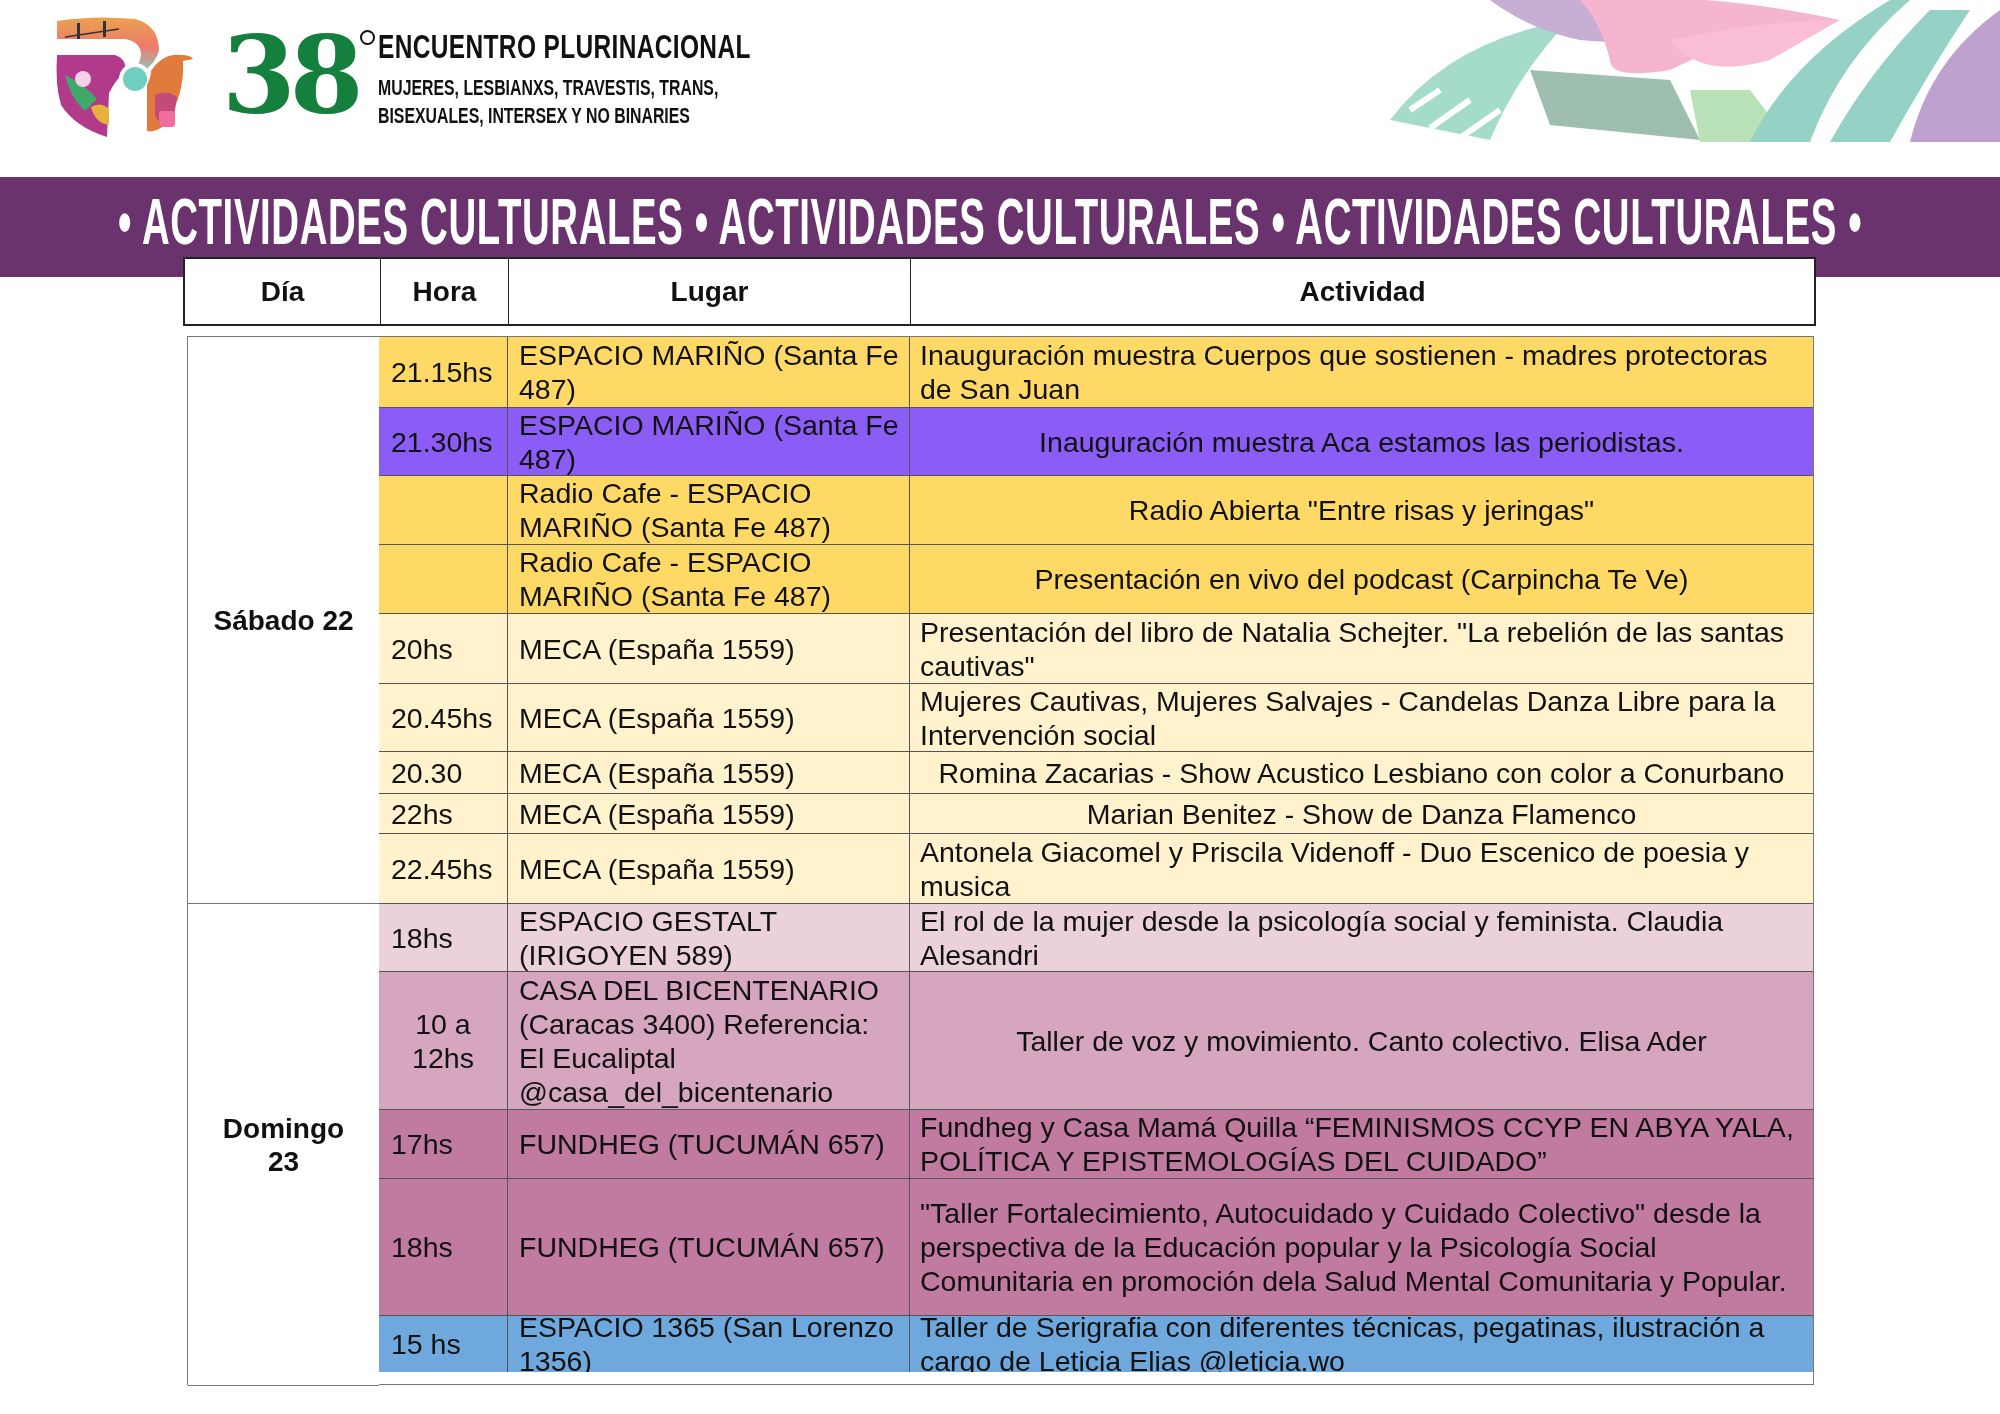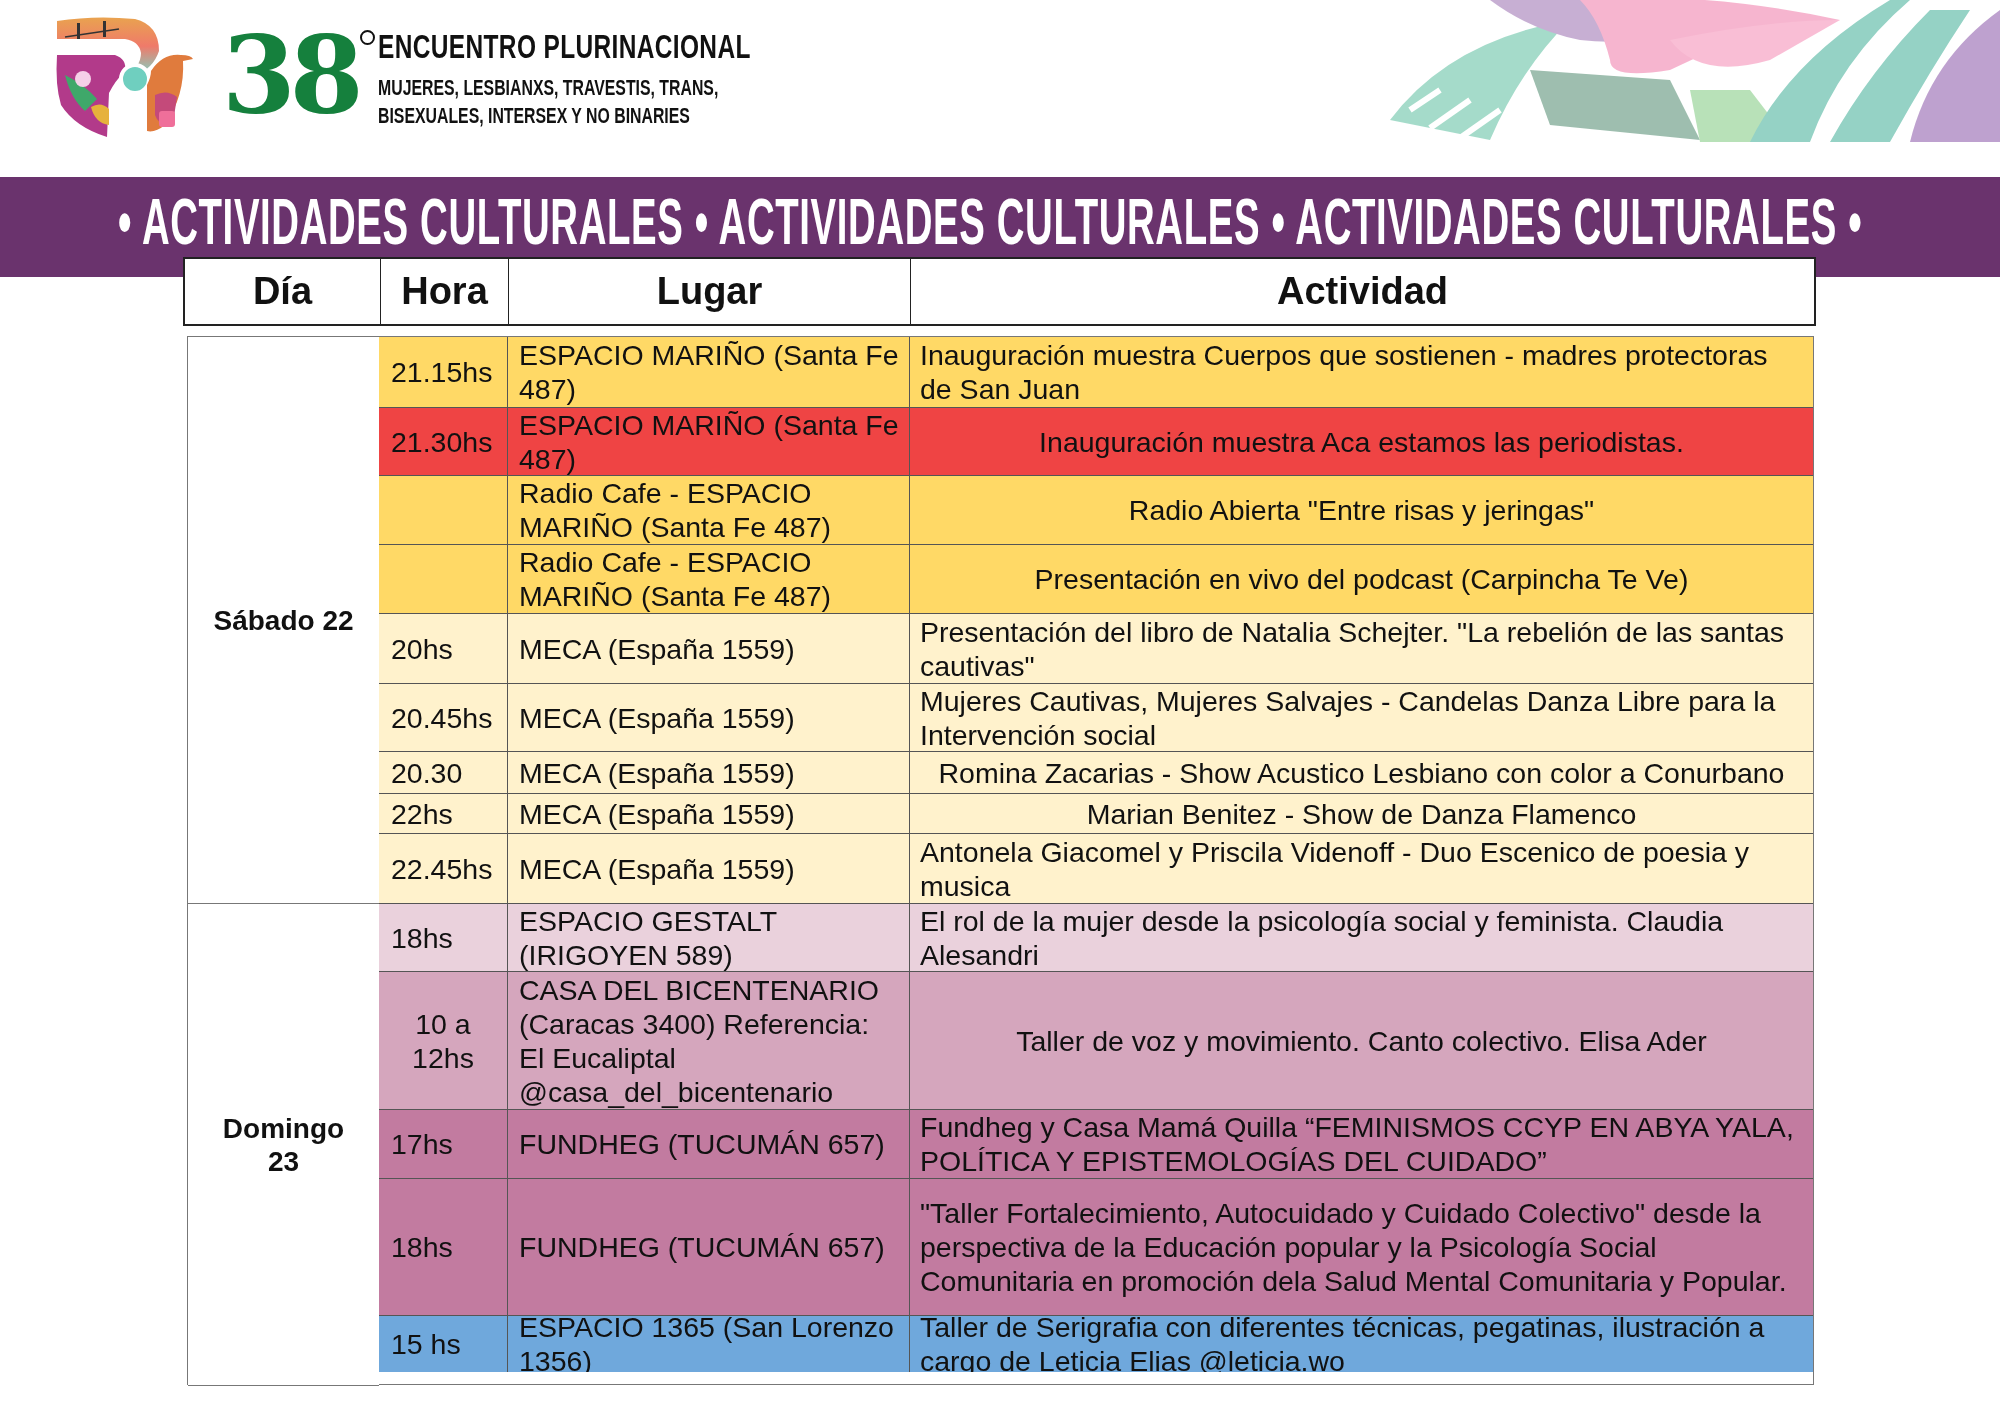--- a/index.html
+++ b/index.html
@@ -21,21 +21,21 @@
   .leaves { position:absolute; left:1370px; top:0; width:630px; height:142px; overflow:hidden; opacity:0.55; }
 
   
   .banner { position:absolute; left:0; top:142px; width:2000px; height:100px; background:#6a336d; overflow:hidden;margin-top:35px; }
   .banner-text { position:absolute; left:118px; top:10px; color:#fff; font-family:"Liberation Sans", sans-serif; font-weight:bold;
                  font-size:64px; line-height:70px; white-space:nowrap; transform:scaleX(0.6); transform-origin:left top; letter-spacing:1px; }
 
   
   .thead { position:absolute; left:183px; top:257px; width:1633px; height:69px; border:2px solid #222; box-sizing:border-box; display:flex; background:#fff; }
   .th { box-sizing:border-box; height:100%; border-right:1.5px solid #222; display:flex; align-items:center; justify-content:center;
-        font-weight:bold; font-size:38px; }
+        font-weight:bold; font-size:28px; }
   .th:last-child { border-right:none; }
   .th.dia { width:196px; } .th.hora { width:128px; } .th.lugar { width:402px; } .th.act { flex:1; }
 
   
   .tbody { position:absolute; left:187px; top:336px; width:1627px; height:1049px; box-sizing:border-box; border:1.5px solid #777; }
   .daycell { position:absolute; left:0; width:191px; box-sizing:border-box; background:#fff; display:flex; align-items:center; justify-content:center;
              text-align:center; font-weight:bold; font-size:28px; line-height:33px; border-bottom:1.5px solid #777; }
   .row { position:absolute; left:191px; right:0; display:flex; box-sizing:border-box; border-bottom:1.5px solid #555; }
   .cell { box-sizing:border-box; height:100%; border-right:1.5px solid #555; display:flex; align-items:center; font-size:28.5px; line-height:34px; overflow:hidden; }
   .cell:last-child { border-right:none; }
@@ -116,21 +116,21 @@
     <div class="cell c-hora">
         <span>21.15hs</span>
       </div>
     <div class="cell c-lugar">
         <span>ESPACIO MARIÑO (Santa Fe 487)</span>
       </div>
     <div class="cell c-act">
         <span>Inauguración muestra Cuerpos que sostienen - madres protectoras de San Juan</span>
       </div>
   </div>
-    <div class="row" style="top: 71px; height: 68px; background: #ef4444;">
+    <div class="row" style="top: 71px; height: 68px; background: #8b5cf6;">
     <div class="cell c-hora">
         <span>21.30hs</span>
       </div>
     <div class="cell c-lugar">
         <span>ESPACIO MARIÑO (Santa Fe 487)</span>
       </div>
     <div class="cell c-act">
         <span>Inauguración muestra Aca estamos las periodistas.</span>
       </div>
   </div>

